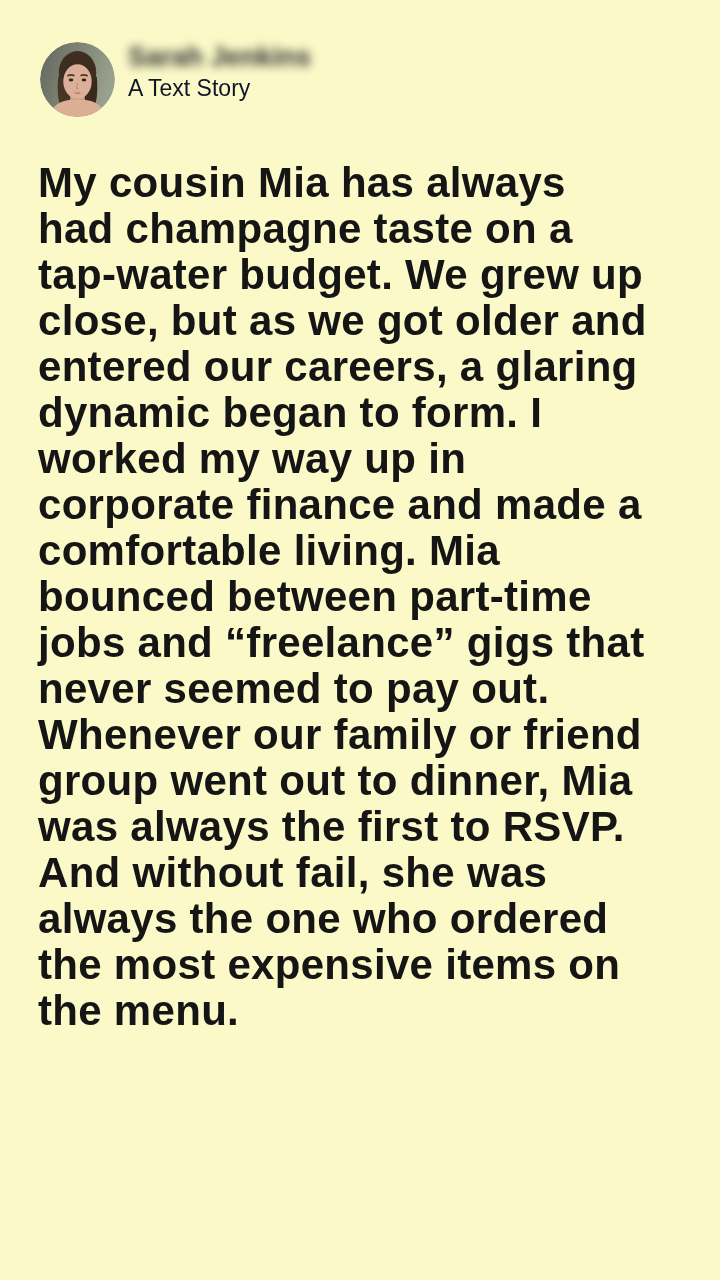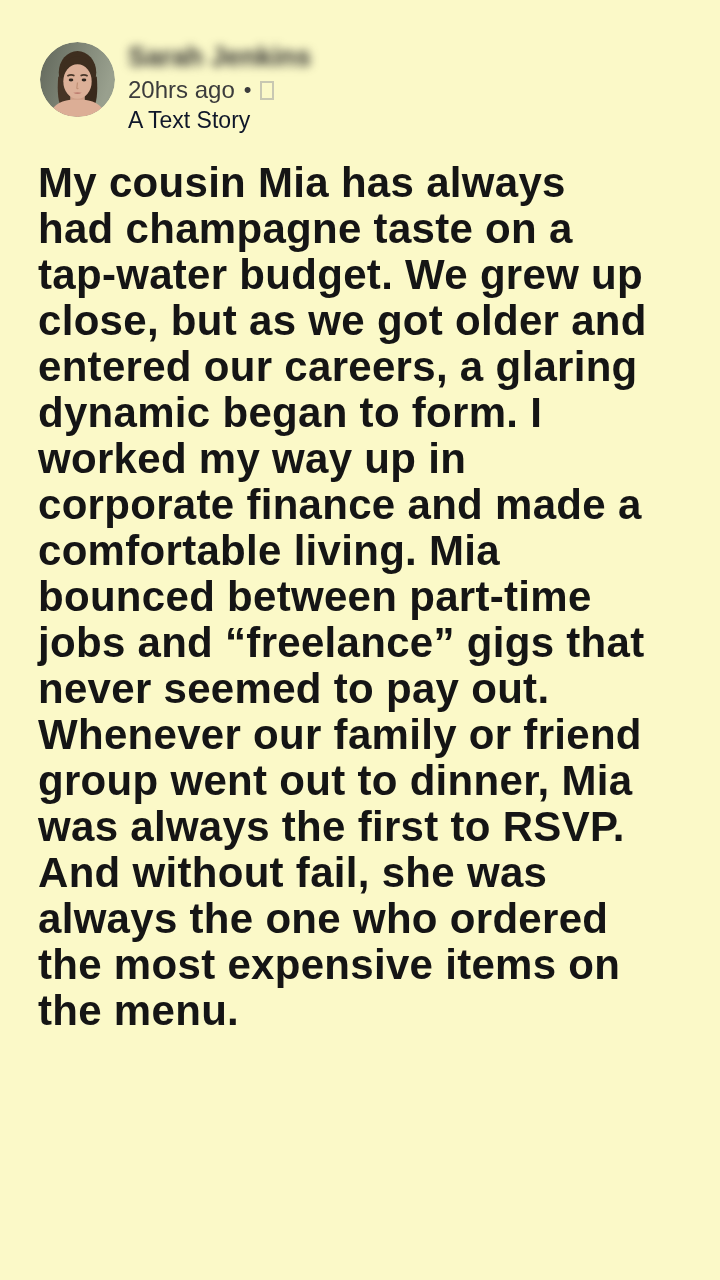--- a/index.html
+++ b/index.html
@@ -127,25 +127,20 @@
           <path d="M37,40 L36.3,45.5 Q37,46.3 37.9,45.6" stroke="#c09075" stroke-width="1.2" fill="none"></path>
 
           <path d="M32.8,50 Q37,52.8 41.2,50 Q37,49 32.8,50 Z" fill="#bd7d70"></path>
         </g>
       </svg>
     </div>
 
     <div class="header-text">
       <div class="author-name">Sarah Jenkins</div>
 
-      <div class="meta-row">
-        <span>20hrs ago</span>
-        <span class="meta-dot">•</span>
-        <span class="tofu-box"></span>
-      </div>
 
       <div class="post-subtitle">A Text Story</div>
     </div>
   </header>
 
   <main class="story-text">My cousin Mia has always
 had champagne taste on a
 tap-water budget. We grew up
 close, but as we got older and
 entered our careers, a glaring

